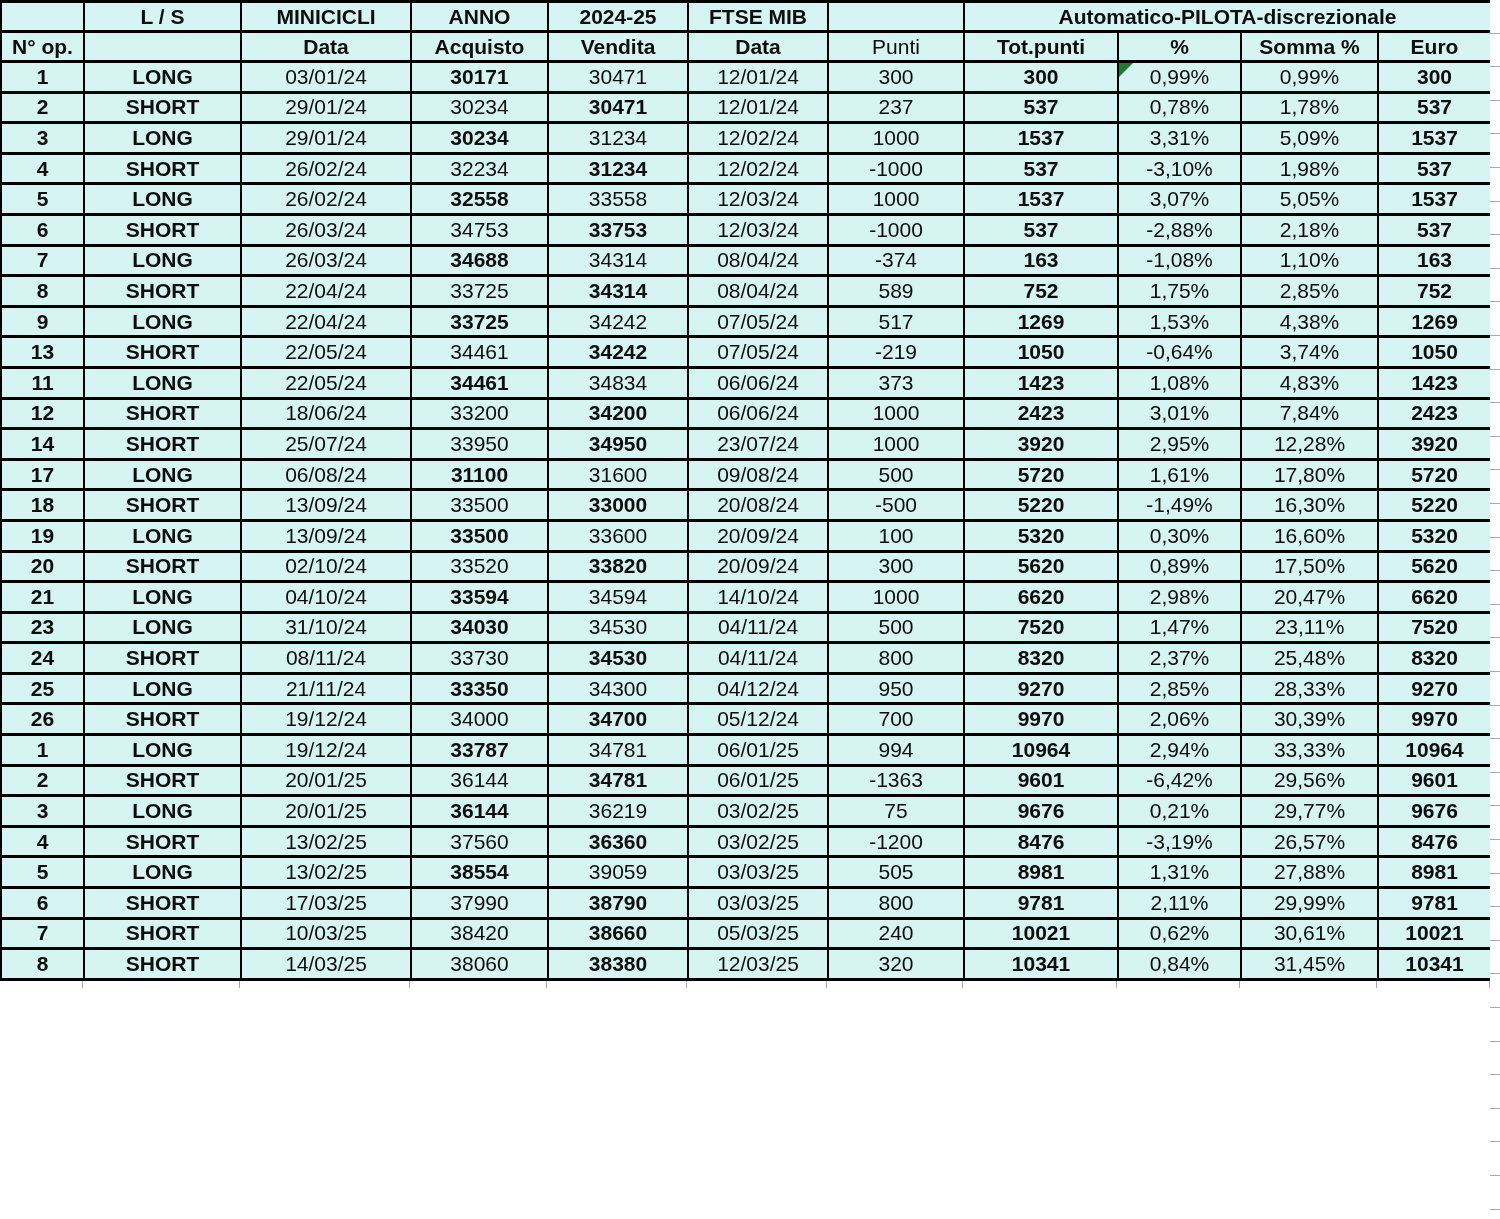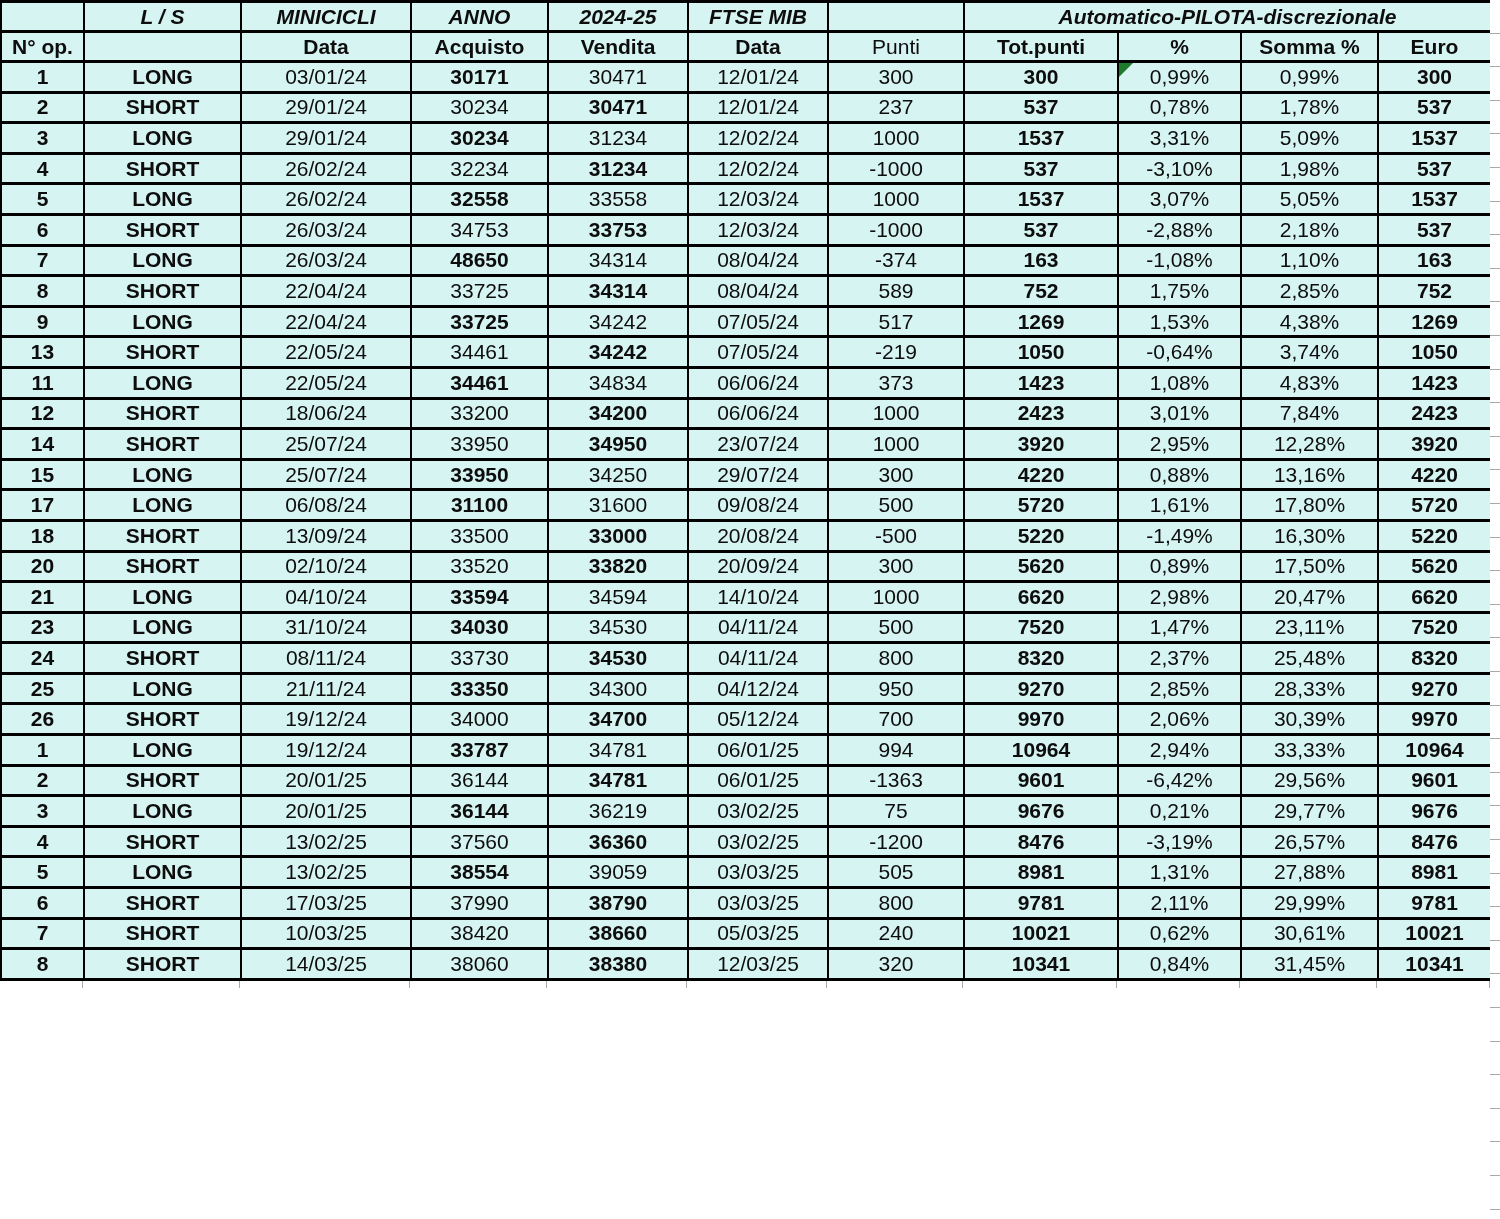--- a/index.html
+++ b/index.html
@@ -26,21 +26,21 @@
     padding:0;
     overflow:hidden;
     white-space:nowrap;
     font-size:21px;
     color:#0d0d0d;
     background:#d6f4f2;
   }
   tr.r-title{height:30px;}
   tr.r-cols{height:30px;}
   tbody tr{height:30.6px;}
-  td.y{background:#ffff00;font-style:italic;}
+  td.y{background:#ffff00;}
   td.p{background:#f8c28c;}
   .hdr{font-weight:bold;font-size:22px;}
   .red{color:#df2b20;}
   .bold{font-weight:bold;}
   td.op-hdr{text-align:left;padding-left:3px;margin-left:24px;}
   td.strategy{
     text-align:left;padding-left:8px;
     font-weight:bold;font-size:23px;color:#0d0d0d;margin-left:43px;
   }
   td.flag-host{position:relative;}
@@ -188,21 +188,21 @@
           <td class="red">-1000</td>
           <td class="bold">537</td>
           <td>-2,88%</td>
           <td>2,18%</td>
           <td class="bold">537</td>
         </tr>
         <tr>
           <td class="bold">7</td>
           <td class="bold">LONG</td>
           <td>26/03/24</td>
-          <td class="bold">48650</td>
+          <td class="bold">34688</td>
           <td>34314</td>
           <td>08/04/24</td>
           <td class="red">-374</td>
           <td class="bold">163</td>
           <td>-1,08%</td>
           <td>1,10%</td>
           <td class="bold">163</td>
         </tr>
         <tr>
           <td class="bold">8</td>
@@ -276,33 +276,20 @@
           <td class="red">33950</td>
           <td class="bold red">34950</td>
           <td>23/07/24</td>
           <td>1000</td>
           <td class="bold">3920</td>
           <td>2,95%</td>
           <td>12,28%</td>
           <td class="bold">3920</td>
         </tr>
         <tr>
-          <td class="bold">15</td>
-          <td class="bold">LONG</td>
-          <td>25/07/24</td>
-          <td class="bold">33950</td>
-          <td>34250</td>
-          <td>29/07/24</td>
-          <td>300</td>
-          <td class="bold">4220</td>
-          <td>0,88%</td>
-          <td>13,16%</td>
-          <td class="bold">4220</td>
-        </tr>
-        <tr>
           <td class="bold">17</td>
           <td class="bold">LONG</td>
           <td>06/08/24</td>
           <td class="bold">31100</td>
           <td>31600</td>
           <td>09/08/24</td>
           <td>500</td>
           <td class="bold">5720</td>
           <td>1,61%</td>
           <td>17,80%</td>
@@ -313,20 +300,33 @@
           <td class="bold red">SHORT</td>
           <td>13/09/24</td>
           <td class="red">33500</td>
           <td class="bold red">33000</td>
           <td>20/08/24</td>
           <td class="red">-500</td>
           <td class="bold">5220</td>
           <td>-1,49%</td>
           <td>16,30%</td>
           <td class="bold">5220</td>
+        </tr>
+        <tr>
+          <td class="bold">19</td>
+          <td class="bold">LONG</td>
+          <td>13/09/24</td>
+          <td class="bold">33500</td>
+          <td>33600</td>
+          <td>20/09/24</td>
+          <td>100</td>
+          <td class="bold">5320</td>
+          <td>0,30%</td>
+          <td>16,60%</td>
+          <td class="bold">5320</td>
         </tr>
         <tr>
           <td class="bold">20</td>
           <td class="bold red">SHORT</td>
           <td>02/10/24</td>
           <td class="red">33520</td>
           <td class="bold red">33820</td>
           <td>20/09/24</td>
           <td>300</td>
           <td class="bold">5620</td>

